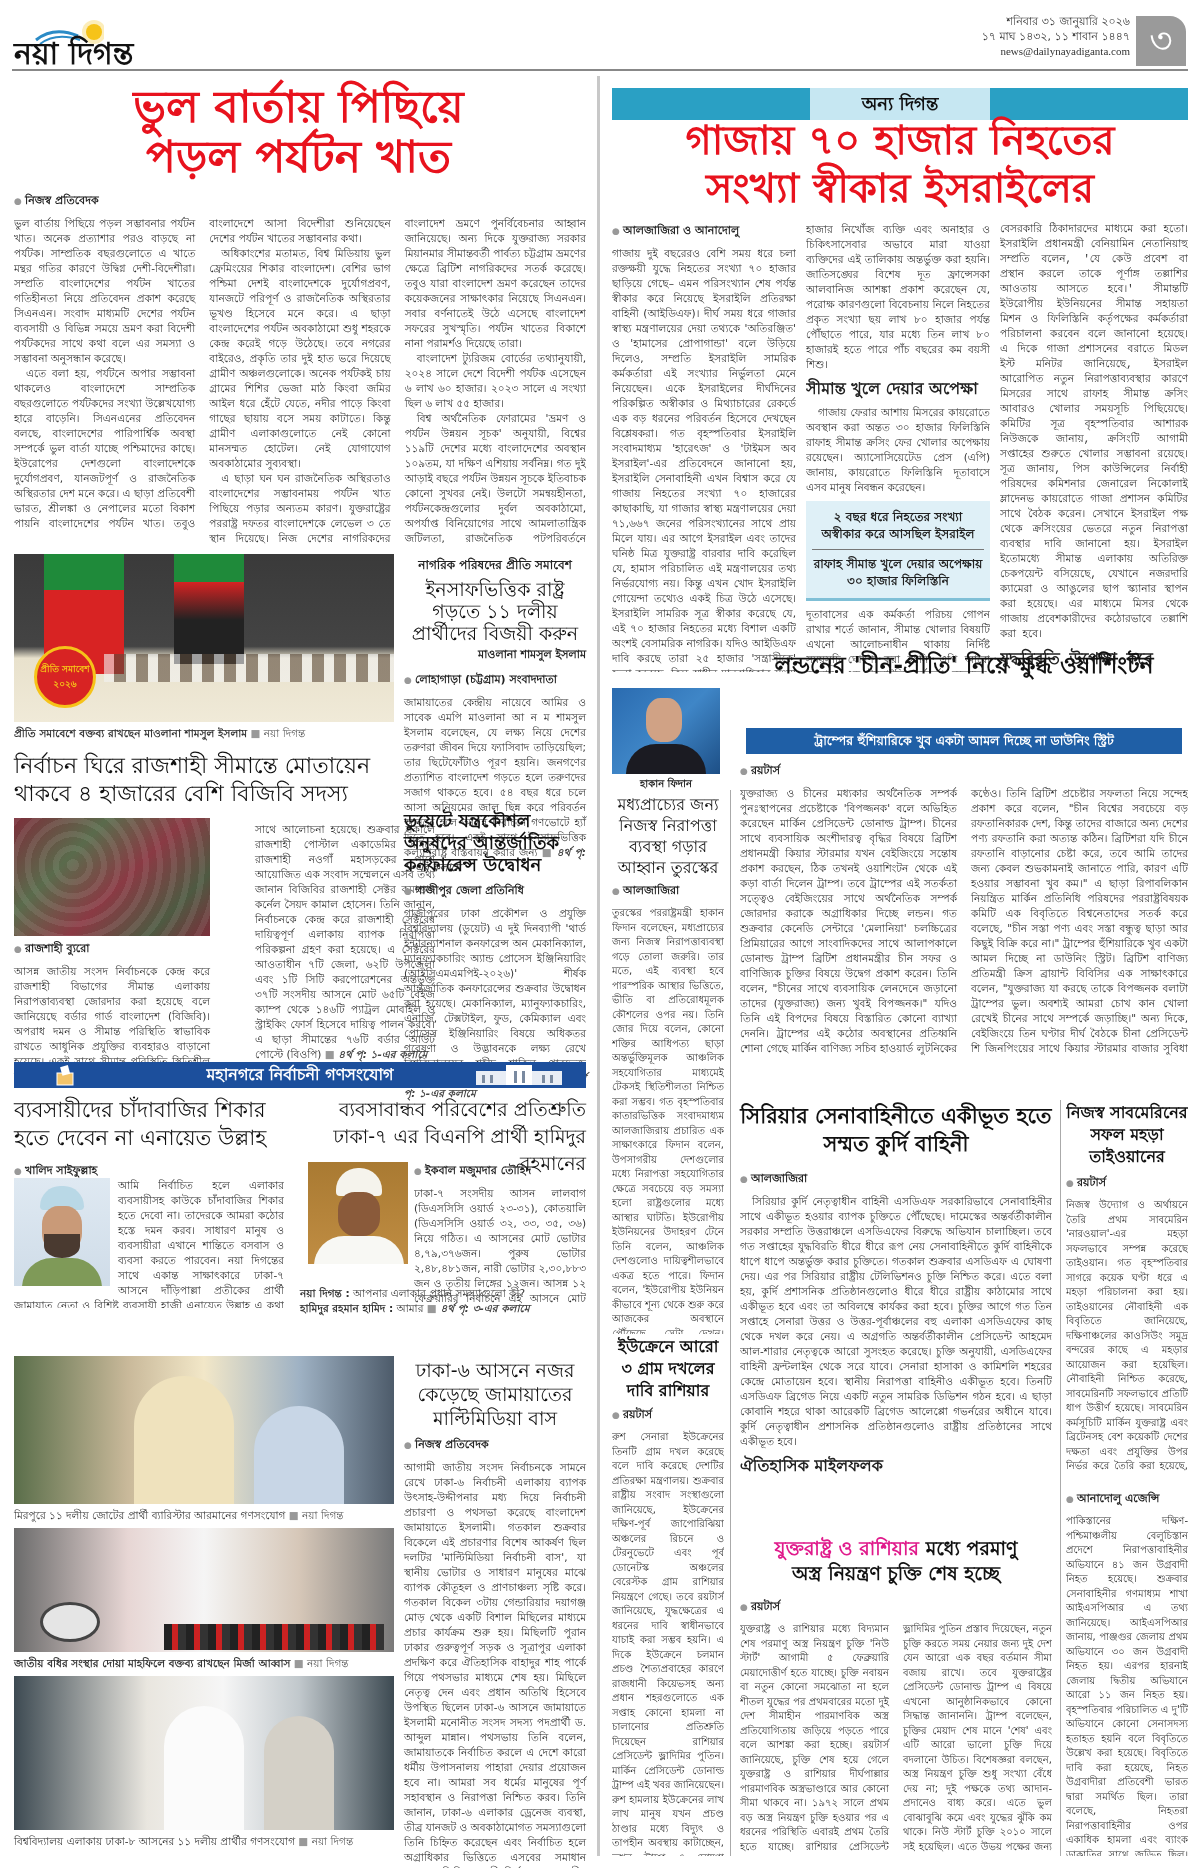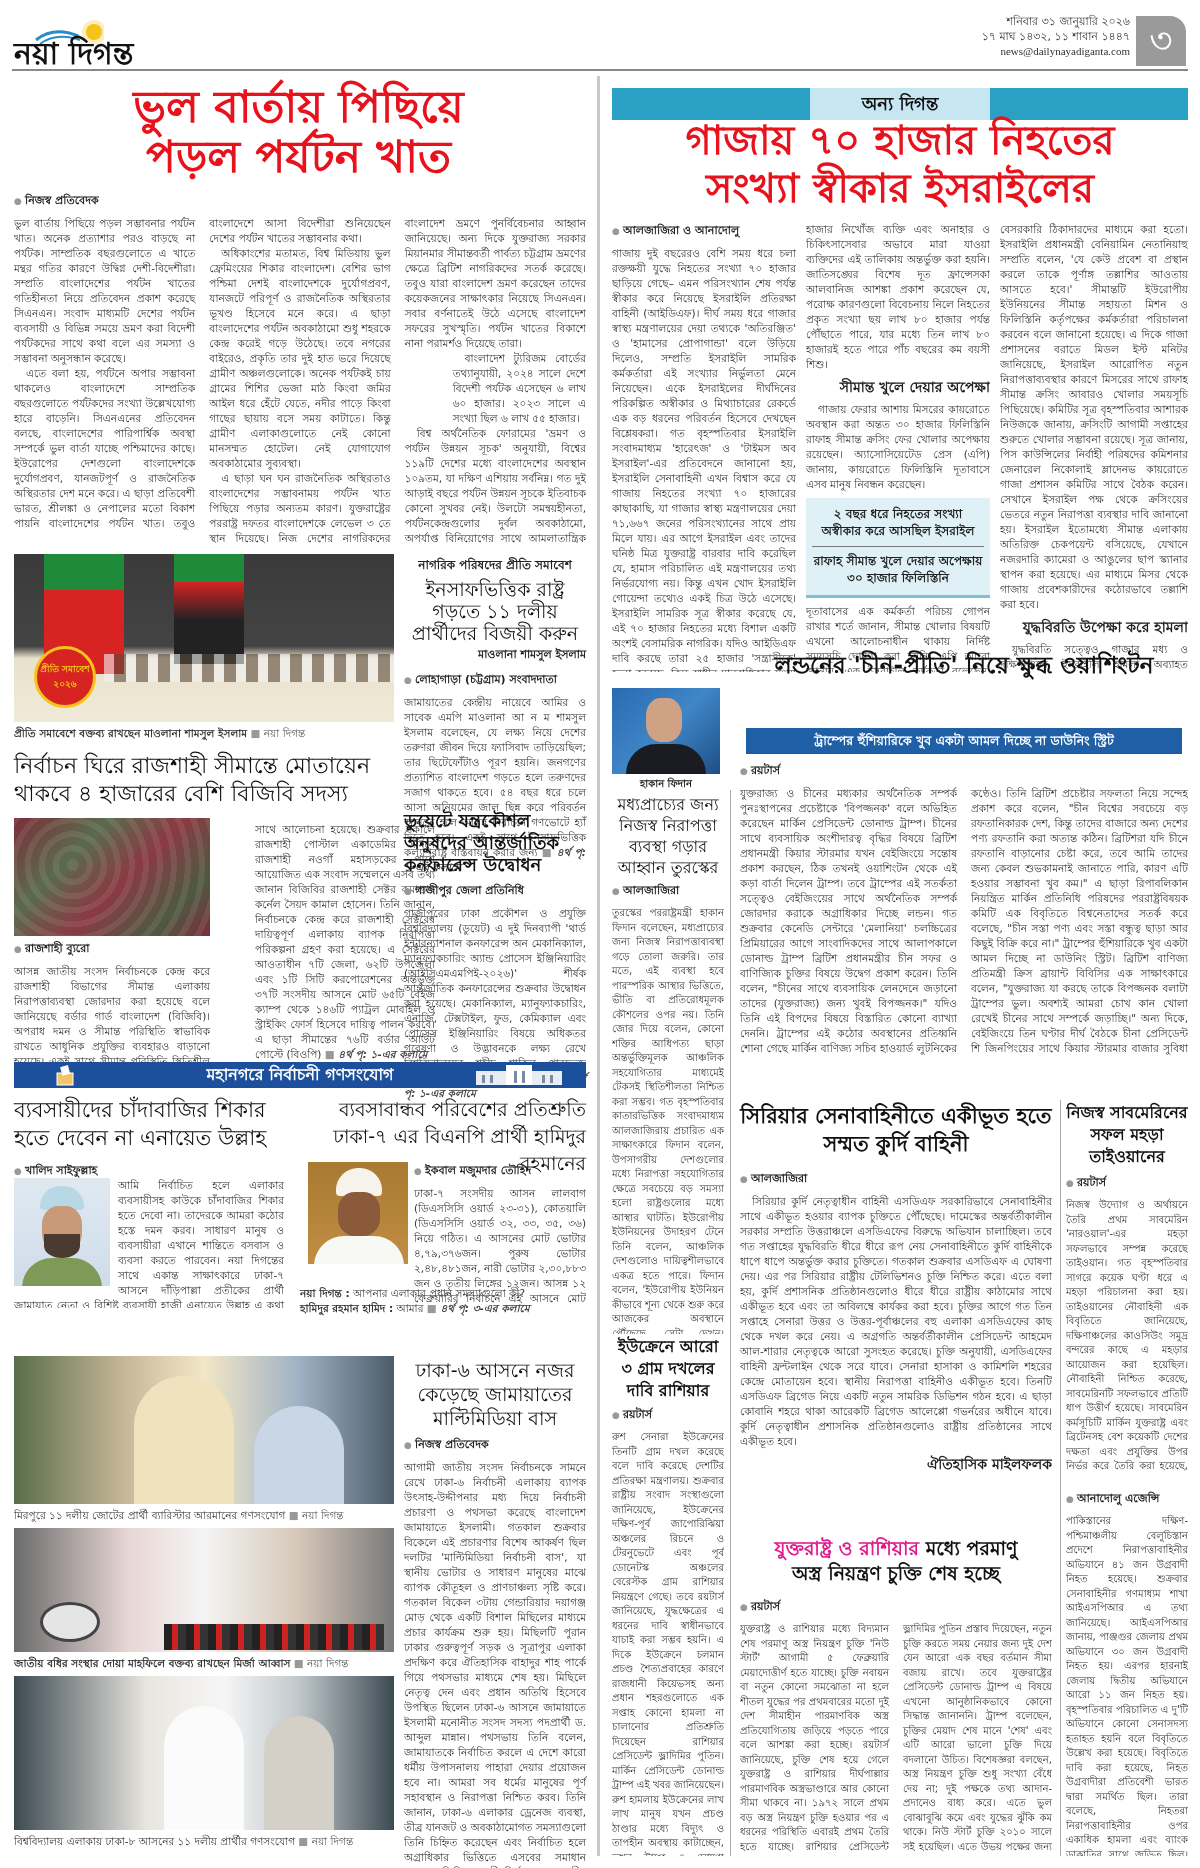--- a/index.html
+++ b/index.html
@@ -13,21 +13,21 @@
   .byline::before { content: "● "; color: #999; font-size: 9px; }
   .jump { font-weight: bold; font-style: italic; color: #444; }
   .jump::before { content: "■ "; color: #999; font-style: normal; }
   .caption { font-size: 10.5px; color: #333; font-weight: bold; }
   .caption .credit { font-weight: normal; color: #555; }
   .caption .credit::before { content: " ■ "; color: #999; }
   .headline { font-family: "DejaVu Sans", sans-serif; color: #111; font-weight: normal; line-height: 1.15; }
   .red { color: #e8121d; }
   .magenta { color: #e01b8c; }
   .photo { background: #888; overflow: hidden; position: absolute; }
-  .subhead { font-weight: bold; text-align: right; font-size: 14px; margin: 4px 0 2px; }
+  .subhead { font-weight: bold; text-align: left; font-size: 16px; margin: 4px 0 2px; }
   .vrule { position: absolute; background: #aaa; width: 1px; }
   .hrule { position: absolute; background: #888; height: 2px; }
 </style>
 </head>
 <body>
 
 <div class="abs" style="left:0;top:0;width:1200px;height:70px;">
   <div class="abs" style="left:14px;top:18px;width:160px;height:48px;">
     <svg class="abs" style="left:20px;top:0;" width="70" height="30" viewBox="0 0 70 30">
       <circle cx="60" cy="14" r="8" fill="#f6c319"></circle>
@@ -53,21 +53,21 @@
   <div class="headline red" style="font-size:44px;line-height:50px;font-weight:bold;">ভুল বার্তায় পিছিয়ে</div>
   <div class="headline red" style="font-size:44px;line-height:50px;font-weight:bold;">পড়ল পর্যটন খাত</div>
 </div>
 <div class="abs" style="left:14px;top:192px;width:572px;height:360px;overflow:hidden;">
   <div class="byline">নিজস্ব প্রতিবেদক</div>
   <div class="body-text cols3" style="height:336px;">
     <p>ভুল বার্তায় পিছিয়ে পড়ল সম্ভাবনার পর্যটন খাত। অনেক প্রত্যাশার পরও বাড়ছে না পর্যটক। সাম্প্রতিক বছরগুলোতে এ খাতে মন্থর গতির কারণে উদ্বিগ্ন দেশী-বিদেশীরা। সম্প্রতি বাংলাদেশের পর্যটন খাতের গতিহীনতা নিয়ে প্রতিবেদন প্রকাশ করেছে সিএনএন। সংবাদ মাধ্যমটি দেশের পর্যটন ব্যবসায়ী ও বিভিন্ন সময়ে ভ্রমণ করা বিদেশী পর্যটকদের সাথে কথা বলে এর সমস্যা ও সম্ভাবনা অনুসন্ধান করেছে।</p>
     <p style="text-indent:12px;">এতে বলা হয়, পর্যটনে অপার সম্ভাবনা থাকলেও বাংলাদেশে সাম্প্রতিক বছরগুলোতে পর্যটকদের সংখ্যা উল্লেখযোগ্য হারে বাড়েনি। সিএনএনের প্রতিবেদন বলছে, বাংলাদেশের পারিপার্শ্বিক অবস্থা সম্পর্কে ভুল বার্তা যাচ্ছে পশ্চিমাদের কাছে। ইউরোপের দেশগুলো বাংলাদেশকে দুর্যোগপ্রবণ, যানজটপূর্ণ ও রাজনৈতিক অস্থিরতার দেশ মনে করে। এ ছাড়া প্রতিবেশী ভারত, শ্রীলঙ্কা ও নেপালের মতো বিকাশ পায়নি বাংলাদেশের পর্যটন খাত। তবুও বাংলাদেশে আসা বিদেশীরা শুনিয়েছেন দেশের পর্যটন খাতের সম্ভাবনার কথা।</p>
     <p style="text-indent:12px;">অধিকাংশের মতামত, বিশ্ব মিডিয়ায় ভুল ফ্রেমিংয়ের শিকার বাংলাদেশ। বেশির ভাগ পশ্চিমা দেশই বাংলাদেশকে দুর্যোগপ্রবণ, যানজটে পরিপূর্ণ ও রাজনৈতিক অস্থিরতার ভূখণ্ড হিসেবে মনে করে। এ ছাড়া বাংলাদেশের পর্যটন অবকাঠামো শুধু শহরকে কেন্দ্র করেই গড়ে উঠেছে। তবে নগরের বাইরেও, প্রকৃতি তার দুই হাত ভরে দিয়েছে গ্রামীণ অঞ্চলগুলোকে। অনেক পর্যটকই চায় গ্রামের শিশির ভেজা মাঠ কিংবা জমির আইল ধরে হেঁটে যেতে, নদীর পাড়ে কিংবা গাছের ছায়ায় বসে সময় কাটাতে। কিন্তু গ্রামীণ এলাকাগুলোতে নেই কোনো মানসম্মত হোটেল। নেই যোগাযোগ অবকাঠামোর সুব্যবস্থা।</p>
     <p style="text-indent:12px;">এ ছাড়া ঘন ঘন রাজনৈতিক অস্থিরতাও বাংলাদেশের সম্ভাবনাময় পর্যটন খাত পিছিয়ে পড়ার অন্যতম কারণ। যুক্তরাষ্ট্রের পররাষ্ট্র দফতর বাংলাদেশকে লেভেল ৩ তে স্থান দিয়েছে। নিজ দেশের নাগরিকদের বাংলাদেশ ভ্রমণে পুনর্বিবেচনার আহ্বান জানিয়েছে। অন্য দিকে যুক্তরাজ্য সরকার মিয়ানমার সীমান্তবর্তী পার্বত্য চট্টগ্রাম ভ্রমণের ক্ষেত্রে ব্রিটিশ নাগরিকদের সতর্ক করেছে। তবুও যারা বাংলাদেশ ভ্রমণ করেছেন তাদের কয়েকজনের সাক্ষাৎকার নিয়েছে সিএনএন। সবার বর্ণনাতেই উঠে এসেছে বাংলাদেশ সফরের সুখস্মৃতি। পর্যটন খাতের বিকাশে নানা পরামর্শও দিয়েছে তারা।</p>
-    <p style="text-indent:12px;margin-left:48px;">বাংলাদেশ ট্যুরিজম বোর্ডের তথ্যানুযায়ী, ২০২৪ সালে দেশে বিদেশী পর্যটক এসেছেন ৬ লাখ ৬০ হাজার। ২০২৩ সালে এ সংখ্যা ছিল ৬ লাখ ৫৫ হাজার।</p>
+    <p style="text-indent:12px;">বাংলাদেশ ট্যুরিজম বোর্ডের তথ্যানুযায়ী, ২০২৪ সালে দেশে বিদেশী পর্যটক এসেছেন ৬ লাখ ৬০ হাজার। ২০২৩ সালে এ সংখ্যা ছিল ৬ লাখ ৫৫ হাজার।</p>
     <p style="text-indent:12px;">বিশ্ব অর্থনৈতিক ফোরামের 'ভ্রমণ ও পর্যটন উন্নয়ন সূচক' অনুযায়ী, বিশ্বের ১১৯টি দেশের মধ্যে বাংলাদেশের অবস্থান ১০৯তম, যা দক্ষিণ এশিয়ায় সর্বনিম্ন। গত দুই আড়াই বছরে পর্যটন উন্নয়ন সূচকে ইতিবাচক কোনো সুখবর নেই। উলটো সমন্বয়হীনতা, পর্যটনকেন্দ্রগুলোর দুর্বল অবকাঠামো, অপর্যাপ্ত বিনিয়োগের সাথে আমলাতান্ত্রিক জটিলতা, রাজনৈতিক পটপরিবর্তনে অস্থিরতা পর্যটন খাতের দ্রুত বিকাশে বড় প্রতিবন্ধকতা হিসেবে দেখা দিয়েছে। ফলে ট্যুরিজম মাস্টারপ্ল্যানকেন্দ্রিক পর্যটন অর্থনীতির বড় স্বপ্ন যেমন অধরা থেকে যাচ্ছে, তেমনি বিদেশী পর্যটক আকর্ষণে কার্যকর পদক্ষেপ না থাকায় বৈদেশিক মুদ্রা অর্জনের স্বপ্ন অধরাই থেকে যাচ্ছে।</p>
 
   </div>
 </div>
 
 <div class="photo" style="left:14px;top:554px;width:380px;height:168px;background:linear-gradient(180deg,#3a3a3a 0%,#444 55%,#e8e1cc 62%,#f0ead8 100%);">
   <div class="abs" style="left:30px;top:0;width:80px;height:120px;background:linear-gradient(180deg,#1f8a3a 0%,#1f8a3a 30%,#d82323 30%,#d82323 100%);"></div>
   <div class="abs" style="left:160px;top:0;width:70px;height:110px;background:linear-gradient(180deg,#1f8a3a 0%,#1f8a3a 25%,#d82323 25%,#222 60%);"></div>
   <div class="abs" style="left:20px;top:92px;width:62px;height:62px;border-radius:50%;background:#d82323;border:3px solid #f6c319;color:#f6c319;font-size:9px;font-weight:bold;text-align:center;display:flex;align-items:center;justify-content:center;">
     <span>প্রীতি সমাবেশ ২০২৬</span>
@@ -196,21 +196,21 @@
 <div class="abs" style="left:806px;top:222px;width:184px;height:450px;overflow:hidden;">
   <div class="body-text">হাজার নিখোঁজ ব্যক্তি এবং অনাহার ও চিকিৎসাসেবার অভাবে মারা যাওয়া ব্যক্তিদের এই তালিকায় অন্তর্ভুক্ত করা হয়নি। জাতিসঙ্ঘের বিশেষ দূত ফ্রান্সেসকা আলবানিজ আশঙ্কা প্রকাশ করেছেন যে, পরোক্ষ কারণগুলো বিবেচনায় নিলে নিহতের প্রকৃত সংখ্যা ছয় লাখ ৮০ হাজার পর্যন্ত পৌঁছাতে পারে, যার মধ্যে তিন লাখ ৮০ হাজারই হতে পারে পাঁচ বছরের কম বয়সী শিশু।</div>
   <div class="subhead">সীমান্ত খুলে দেয়ার অপেক্ষা</div>
   <div class="body-text" style="text-indent:12px;">গাজায় ফেরার আশায় মিসরের কায়রোতে অবস্থান করা অন্তত ৩০ হাজার ফিলিস্তিনি রাফাহ সীমান্ত ক্রসিং ফের খোলার অপেক্ষায় রয়েছেন। অ্যাসোসিয়েটেড প্রেস (এপি) জানায়, কায়রোতে ফিলিস্তিনি দূতাবাসে এসব মানুষ নিবন্ধন করেছেন।</div>
   <div style="background:#dff0f7;border-bottom:3px solid #7fbfd6;margin:6px 0;padding:8px 6px;text-align:center;font-weight:bold;font-size:12px;line-height:17px;">
     <div style="padding-bottom:6px;border-bottom:1px solid #777;margin-bottom:6px;">২ বছর ধরে নিহতের সংখ্যা অস্বীকার করে আসছিল ইসরাইল</div>
     <div>রাফাহ সীমান্ত খুলে দেয়ার অপেক্ষায় ৩০ হাজার ফিলিস্তিনি</div>
   </div>
   <div class="body-text">দূতাবাসের এক কর্মকর্তা পরিচয় গোপন রাখার শর্তে জানান, সীমান্ত খোলার বিষয়টি এখনো আলোচনাধীন থাকায় নির্দিষ্ট সময়সূচি ঘোষণা করা হয়নি। এপি আরো জানায়, এক ইসরাইলি কর্মকর্তা বলেছেন, মিসর প্রতিদিন যাত্রীদের নামের তালিকা ইসরাইলকে পাঠাবে, যাতে নিরাপত্তা যাচাই ও চূড়ান্ত সিদ্ধান্ত নেয়া যায়। ইসরাইলি সরকারের অধিভুক্ত সংস্থা কো-অর্ডিনেটর অব গভর্নমেন্ট অ্যাক্টিভিটিজ ইন দ্য টেরিটরিজ (সিওজিএটি) বাসের মাধ্যমে যাত্রীদের সীমান্তে আনা-নেয়ার দায়িত্ব পালন করবে। কর্মকর্তারা জানান, রাফাহ ক্রসিংয়ে সরাসরি কোনো ইসরাইলি সেনা মোতায়েন থাকবে না। তবে গাজায় প্রবেশ বা বের হওয়ার সময় যাত্রীদের ইসরাইলি নিরাপত্তা তল্লাশির মুখোমুখি হতে হবে। অতীতে এসব তল্লাশি ইসরাইলি সেনা ও মার্কিন</div>
 </div>
-<div class="abs" style="left:1000px;top:222px;width:188px;height:450px;overflow:hidden;">
+<div class="abs" style="left:1000px;top:222px;width:188px;height:450px;overflow:hidden;font-family:Liberation Mono, monospace;">
   <div class="body-text">বেসরকারি ঠিকাদারদের মাধ্যমে করা হতো। ইসরাইলি প্রধানমন্ত্রী বেনিয়ামিন নেতানিয়াহু সম্প্রতি বলেন, 'যে কেউ প্রবেশ বা প্রস্থান করলে তাকে পূর্ণাঙ্গ তল্লাশির আওতায় আসতে হবে।' সীমান্তটি ইউরোপীয় ইউনিয়নের সীমান্ত সহায়তা মিশন ও ফিলিস্তিনি কর্তৃপক্ষের কর্মকর্তারা পরিচালনা করবেন বলে জানানো হয়েছে। এ দিকে গাজা প্রশাসনের বরাতে মিডল ইস্ট মনিটর জানিয়েছে, ইসরাইল আরোপিত নতুন নিরাপত্তাব্যবস্থার কারণে মিসরের সাথে রাফাহ সীমান্ত ক্রসিং আবারও খোলার সময়সূচি পিছিয়েছে। কমিটির সূত্র বৃহস্পতিবার আশারক নিউজকে জানায়, ক্রসিংটি আগামী সপ্তাহের শুরুতে খোলার সম্ভাবনা রয়েছে। সূত্র জানায়, পিস কাউন্সিলের নির্বাহী পরিষদের কমিশনার জেনারেল নিকোলাই ম্লাদেনভ কায়রোতে গাজা প্রশাসন কমিটির সাথে বৈঠক করেন। সেখানে ইসরাইল পক্ষ থেকে ক্রসিংয়ের ভেতরে নতুন নিরাপত্তা ব্যবস্থার দাবি জানানো হয়। ইসরাইল ইতোমধ্যে সীমান্ত এলাকায় অতিরিক্ত চেকপয়েন্ট বসিয়েছে, যেখানে নজরদারি ক্যামেরা ও আঙুলের ছাপ স্ক্যানার স্থাপন করা হয়েছে। এর মাধ্যমে মিসর থেকে গাজায় প্রবেশকারীদের কঠোরভাবে তল্লাশি করা হবে।</div>
   <div class="subhead">যুদ্ধবিরতি উপেক্ষা করে হামলা</div>
   <div class="body-text" style="text-indent:12px;">যুদ্ধবিরতি সত্ত্বেও গাজার মধ্য ও দক্ষিণাঞ্চলে ইসরাইলি হামলা অব্যাহত রয়েছে। হাসপাতাল সূত্র জানায়, মধ্য গাজার মাঘাজি শরণার্থী শিবিরের পূর্বাঞ্চলে ইসরাইলি ড্রোন হামলায় ইয়াসির মুহাম্মদ আবু শাহাদা (২১) ও ওয়ালিদ হাসান দারবিশ (২০) নিহত হন। তাদের লাশ দেইর আল-বালাহর আল-আকসা শহীদ হাসপাতালে নেয়া হয়েছে। প্রত্যক্ষদর্শীদের বরাতে আনাদোলু এজেন্সি জানায়, যুদ্ধবিরতির আওতায় যেখান থেকে ইসরাইলি বাহিনী সরে গিয়েছিল, সেই বেসামরিক এলাকাতেই ড্রোন হামলা চালানো হয়। একই সময়ে দক্ষিণ গাজার খান ইউনুসের পশ্চিমাঞ্চলে শরণার্থী শিবির লক্ষ্য করে হামলায় বহু ফিলিস্তিনি আহত হন।</div>
 </div>
 
 <div class="photo" style="left:612px;top:688px;width:108px;height:86px;background:linear-gradient(135deg,#2a6bb0 0%,#3f86c7 50%,#1d4f86 100%);">
   <div class="abs" style="left:34px;top:10px;width:36px;height:44px;border-radius:40%;background:#d0a285;"></div>
   <div class="abs" style="left:14px;top:56px;width:80px;height:30px;border-radius:30px 30px 0 0;background:#1b1b22;"></div>
 </div>
 <div class="abs" style="left:612px;top:776px;width:108px;text-align:center;font-size:10px;font-weight:bold;">হাকান ফিদান</div>

